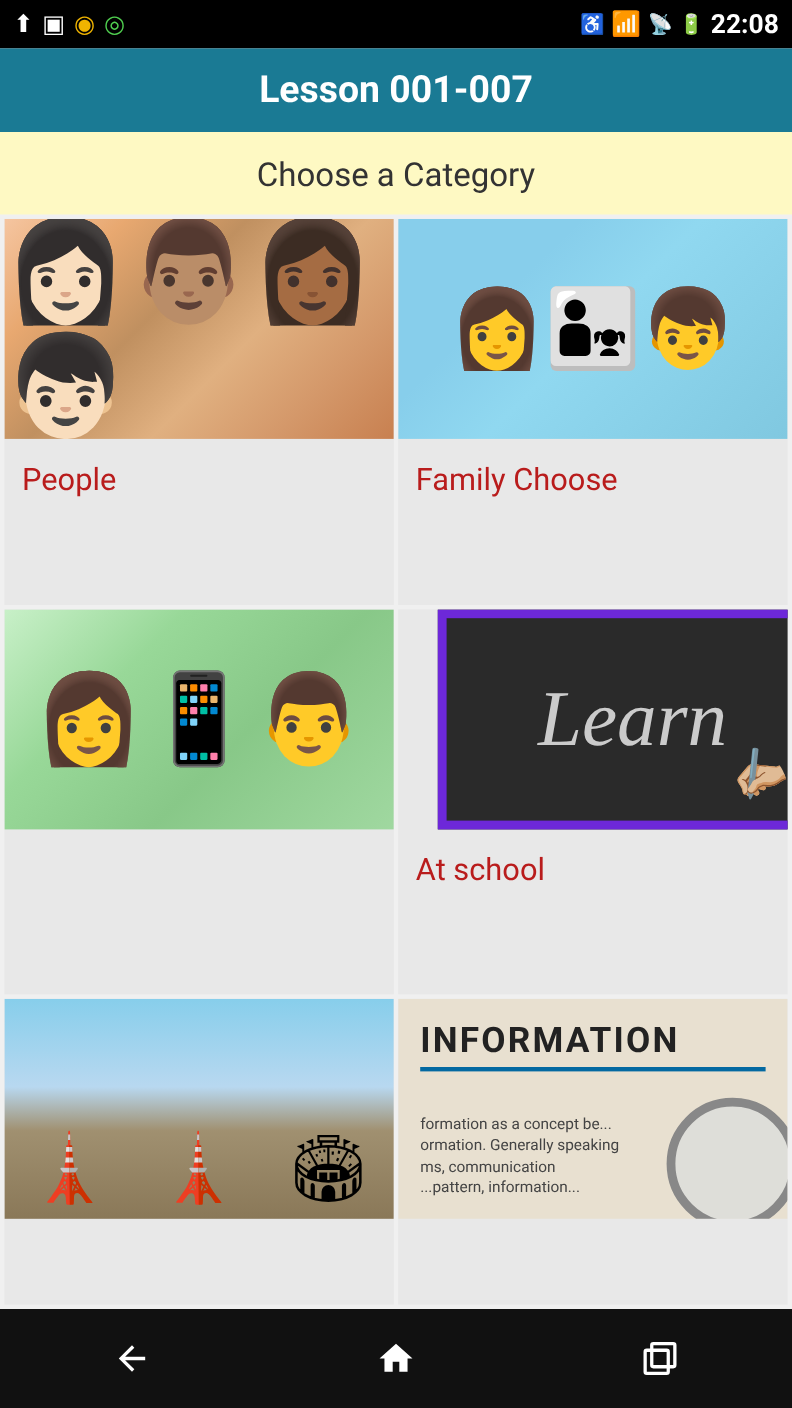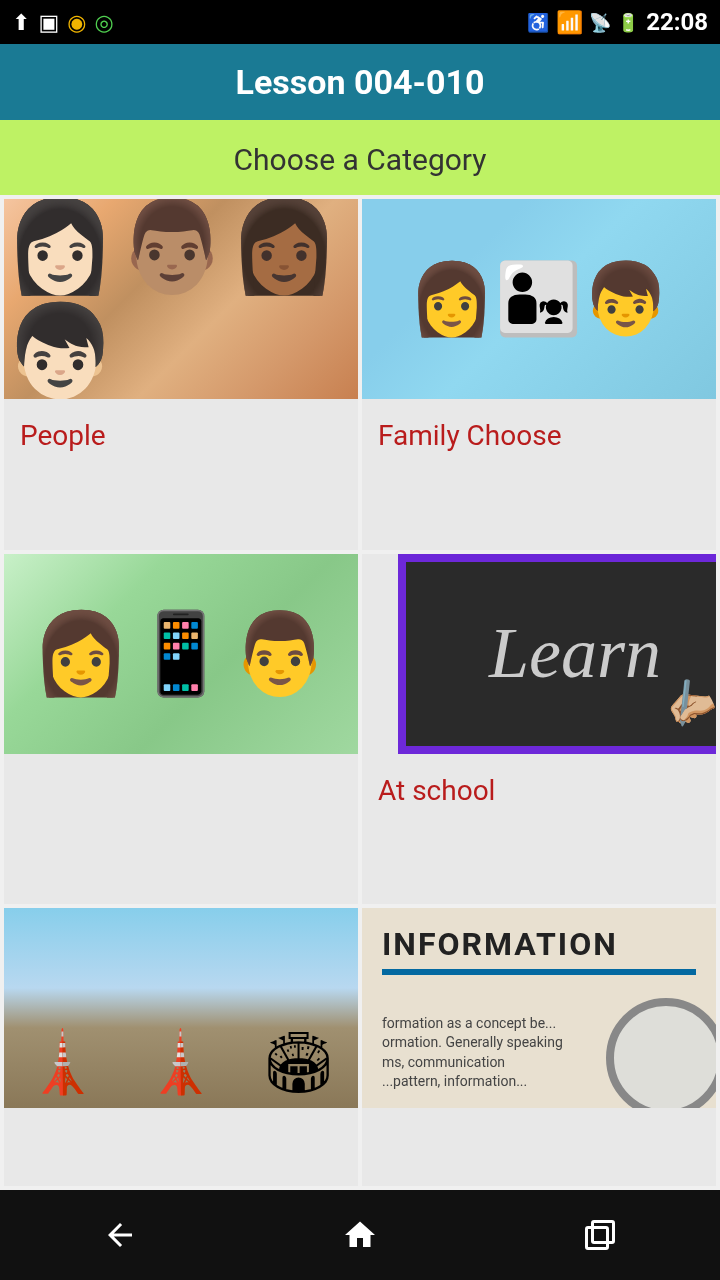--- a/index.html
+++ b/index.html
@@ -34,21 +34,21 @@
       color: #fff;
       text-align: center;
       padding: 18px 0;
       font-size: 34px;
       font-weight: bold;
       flex-shrink: 0;
     }
 
     
     .subtitle {
-      background: #bef264;
+      background: #fef9c3;
       text-align: center;
       padding: 22px 0 18px 0;
       font-size: 30px;
       color: #333;
       flex-shrink: 0;
     }
 
     
     .category-grid {
       display: grid;
@@ -147,21 +147,21 @@
       justify-content: center;
       padding: 20px;
       position: relative;
       overflow: hidden;
     }
     .newspaper-title {
       font-size: 32px;
       font-weight: bold;
       color: #222;
       letter-spacing: 2px;
-      border-bottom: 6px solid #0369a1;
+      border-bottom: 4px solid #0369a1;
       padding-bottom: 6px;
       margin-bottom: 8px;
     }
     .newspaper-text {
       font-size: 14px;
       color: #444;
       line-height: 1.4;
       margin-top: 31px;
     }
     .magnifier {
@@ -247,21 +247,21 @@
   <div class="status-right">
     <span style="font-size:18px;">♿</span>
     <span>📶</span>
     <span style="font-size:18px;">📡</span>
     <span style="font-size:18px;">🔋</span>
     <span style="font-size:24px; font-weight:bold;">22:08</span>
   </div>
 </div>
 
 <div class="header">
-  <span>Lesson 004-010</span>
+  <span>Lesson 001-007</span>
 </div>
 
 <div class="subtitle">
   <span>Choose a Category</span>
 </div>
 
 <div class="category-grid">
 
   <div class="category-card">
     <div class="group-selfie photo-canvas">

